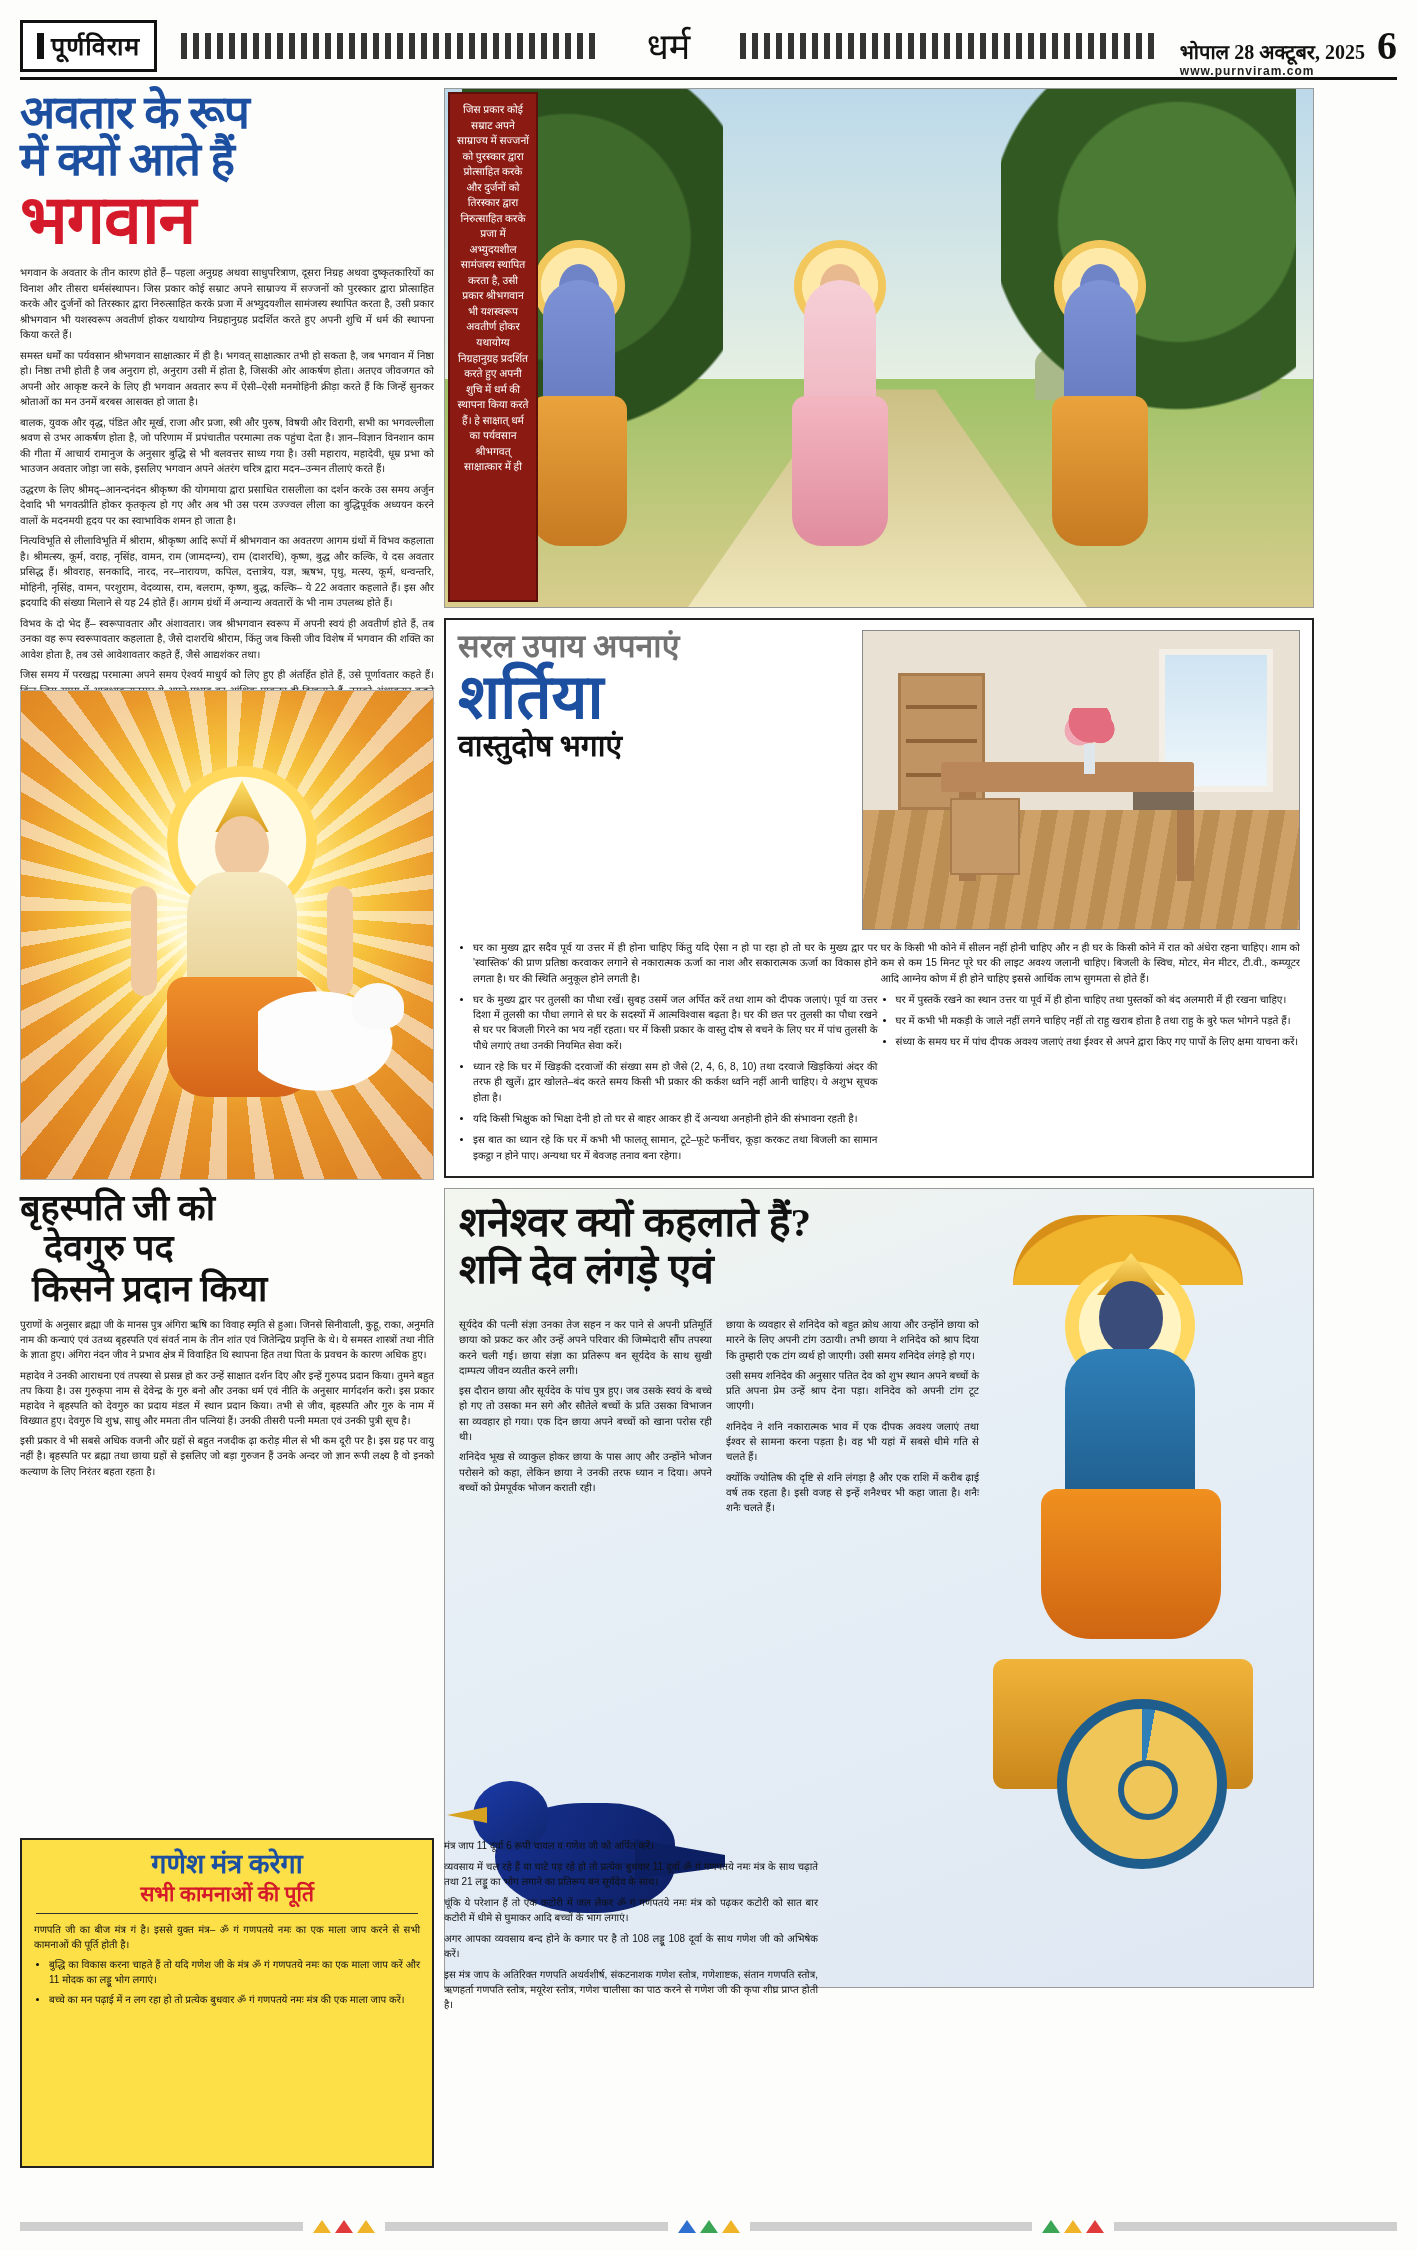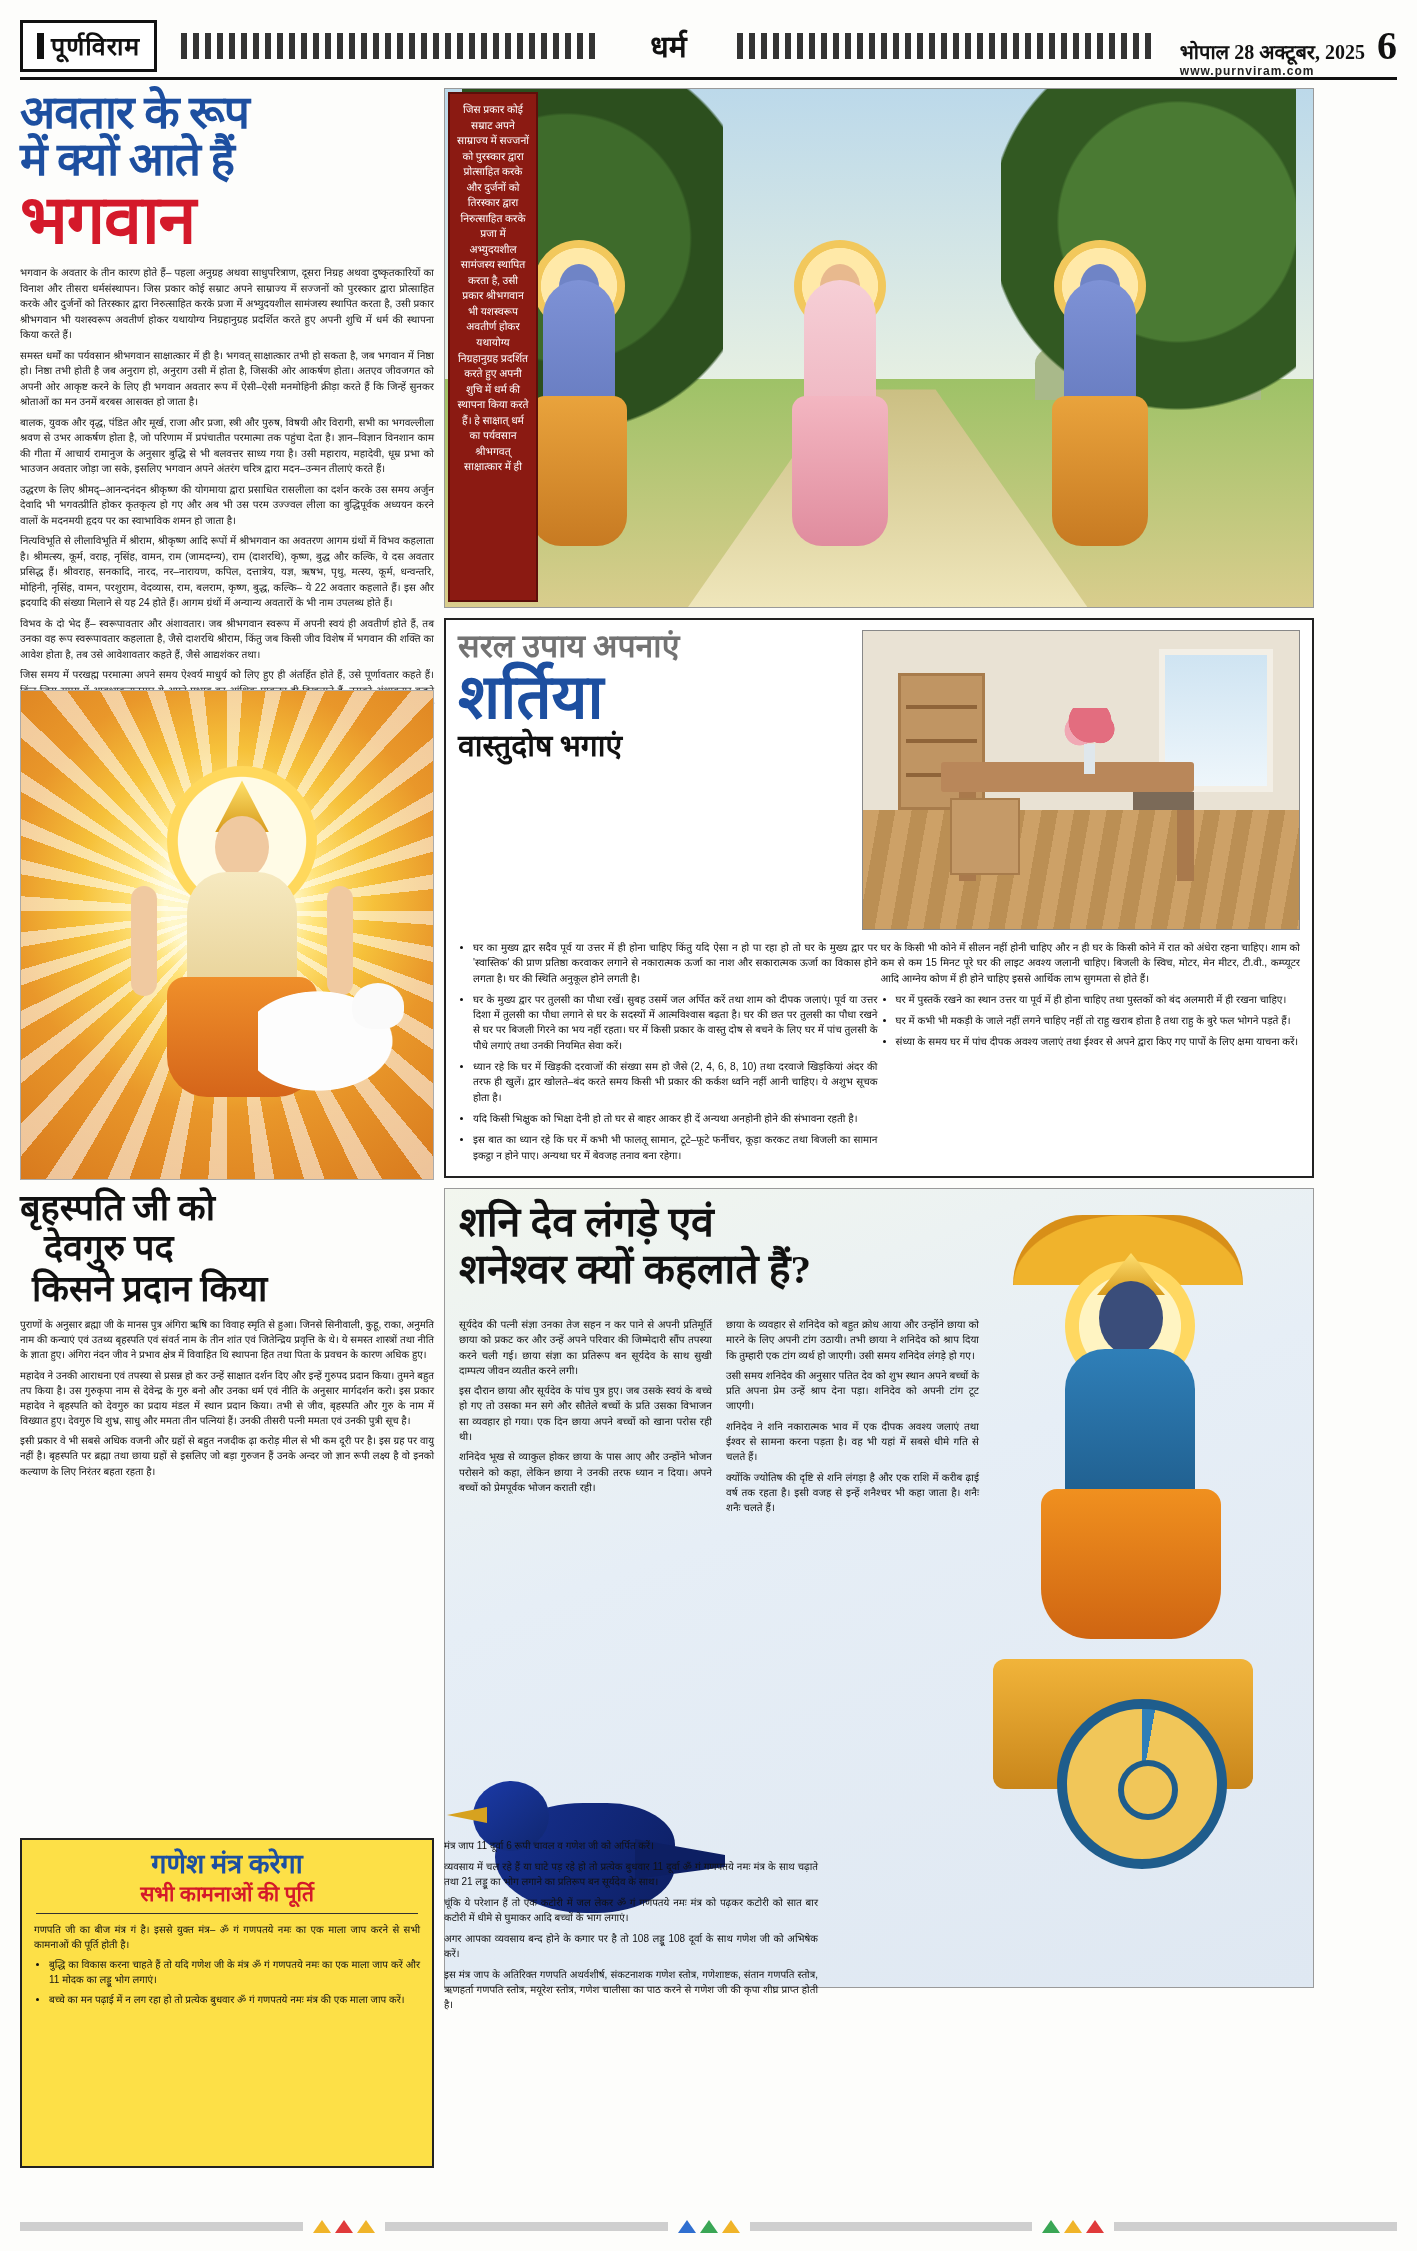--- a/index.html
+++ b/index.html
@@ -37,21 +37,21 @@
     white-space:nowrap;
   }
   .logo-box .bar { display:inline-block; width:7px; height:26px; background:#111; margin-right:7px; vertical-align:-4px;}
   .masthead-stripes {
     flex:1; height:26px; margin:0 8px;
     background:repeating-linear-gradient(90deg,#111 0 6px, #fff 6px 12px);
     opacity:.85;
   }
   .section-title {
     font-family:"Liberation Serif", serif;
-    font-size:30px; font-weight:bold;
+    font-size:36px; font-weight:normal;
     padding:0 26px; white-space:nowrap;
   }
   .masthead-right {
     text-align:right; white-space:nowrap;
     display:flex; align-items:center; gap:12px;
   }
   .masthead-right .dateline {
     font-family:"Liberation Serif", serif;
     font-weight:bold; font-size:20px; line-height:1.15;
   }
@@ -434,22 +434,22 @@
       </div>
       <div class="body">
         <p>पुराणों के अनुसार ब्रह्मा जी के मानस पुत्र अंगिरा ऋषि का विवाह स्मृति से हुआ। जिनसे सिनीवाली, कुहू, राका, अनुमति नाम की कन्याएं एवं उतथ्य बृहस्पति एवं संवर्त नाम के तीन शांत एवं जितेन्द्रिय प्रवृत्ति के थे। ये समस्त शास्त्रों तथा नीति के ज्ञाता हुए। अंगिरा नंदन जीव ने प्रभाव क्षेत्र में विवाहित थि स्थापना हित तथा पिता के प्रवचन के कारण अधिक हुए।</p>
         <p>महादेव ने उनकी आराधना एवं तपस्या से प्रसन्न हो कर उन्हें साक्षात दर्शन दिए और इन्हें गुरुपद प्रदान किया। तुमने बहुत तप किया है। उस गुरुकृपा नाम से देवेन्द्र के गुरु बनो और उनका धर्म एवं नीति के अनुसार मार्गदर्शन करो। इस प्रकार महादेव ने बृहस्पति को देवगुरु का प्रदाय मंडल में स्थान प्रदान किया। तभी से जीव, बृहस्पति और गुरु के नाम में विख्यात हुए। देवगुरु थि शुभ्र, साधु और ममता तीन पत्नियां हैं। उनकी तीसरी पत्नी ममता एवं उनकी पुत्री सूच है।</p>
         <p>इसी प्रकार वे भी सबसे अधिक वजनी और ग्रहों से बहुत नजदीक ढ़ा करोड़ मील से भी कम दूरी पर है। इस ग्रह पर वायु नहीं है। बृहस्पति पर ब्रह्मा तथा छाया ग्रहों से इसलिए जो बड़ा गुरुजन हैं उनके अन्दर जो ज्ञान रूपी लक्ष्य है वो इनको कल्याण के लिए निरंतर बहता रहता है।</p>
       </div>
     </div>
 
     <div class="shani">
       <div class="shani-head">
+        <div>शनेश्वर क्यों कहलाते हैं?</div>
         <div>शनि देव लंगड़े एवं</div>
-        <div>शनेश्वर क्यों कहलाते हैं?</div>
       </div>
       <div class="shani-body">
         <div class="c">
           <p>सूर्यदेव की पत्नी संज्ञा उनका तेज सहन न कर पाने से अपनी प्रतिमूर्ति छाया को प्रकट कर और उन्हें अपने परिवार की जिम्मेदारी सौंप तपस्या करने चली गई। छाया संज्ञा का प्रतिरूप बन सूर्यदेव के साथ सुखी दाम्पत्य जीवन व्यतीत करने लगी।</p>
           <p>इस दौरान छाया और सूर्यदेव के पांच पुत्र हुए। जब उसके स्वयं के बच्चे हो गए तो उसका मन सगे और सौतेले बच्चों के प्रति उसका विभाजन सा व्यवहार हो गया। एक दिन छाया अपने बच्चों को खाना परोस रही थी।</p>
           <p>शनिदेव भूख से व्याकुल होकर छाया के पास आए और उन्होंने भोजन परोसने को कहा, लेकिन छाया ने उनकी तरफ ध्यान न दिया। अपने बच्चों को प्रेमपूर्वक भोजन कराती रही।</p>
         </div>
         <div class="c">
           <p>छाया के व्यवहार से शनिदेव को बहुत क्रोध आया और उन्होंने छाया को मारने के लिए अपनी टांग उठायी। तभी छाया ने शनिदेव को श्राप दिया कि तुम्हारी एक टांग व्यर्थ हो जाएगी। उसी समय शनिदेव लंगड़े हो गए।</p>
           <p>उसी समय शनिदेव की अनुसार पतित देव को शुभ स्थान अपने बच्चों के प्रति अपना प्रेम उन्हें श्राप देना पड़ा। शनिदेव को अपनी टांग टूट जाएगी।</p>

